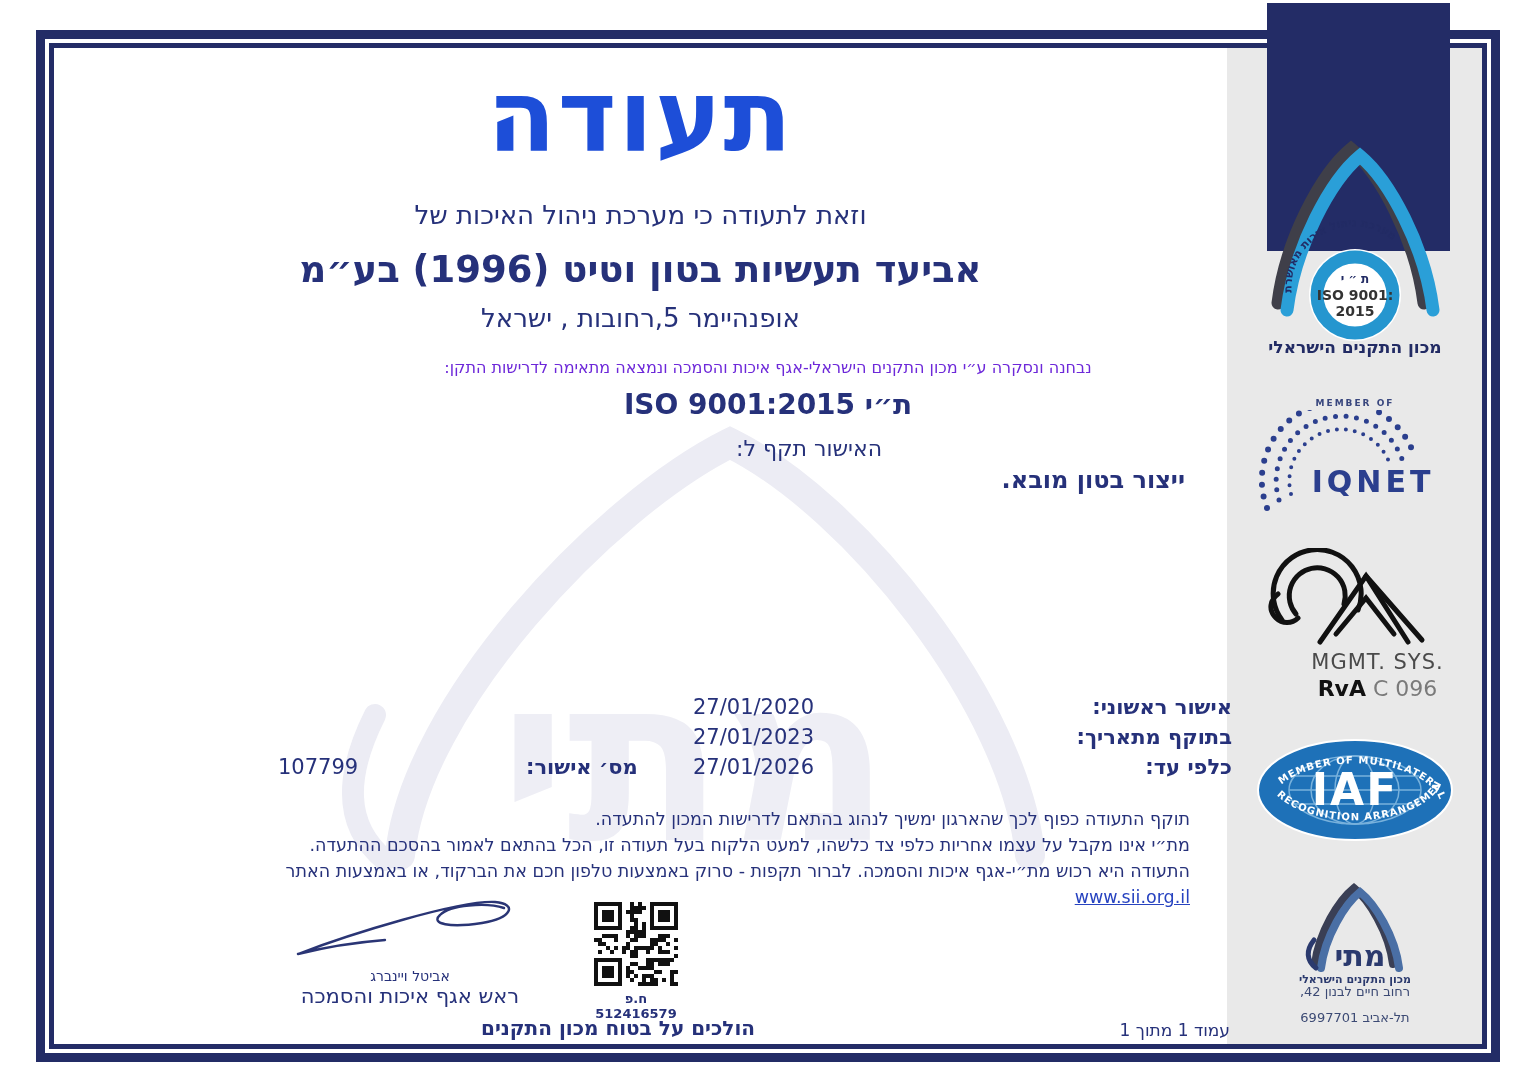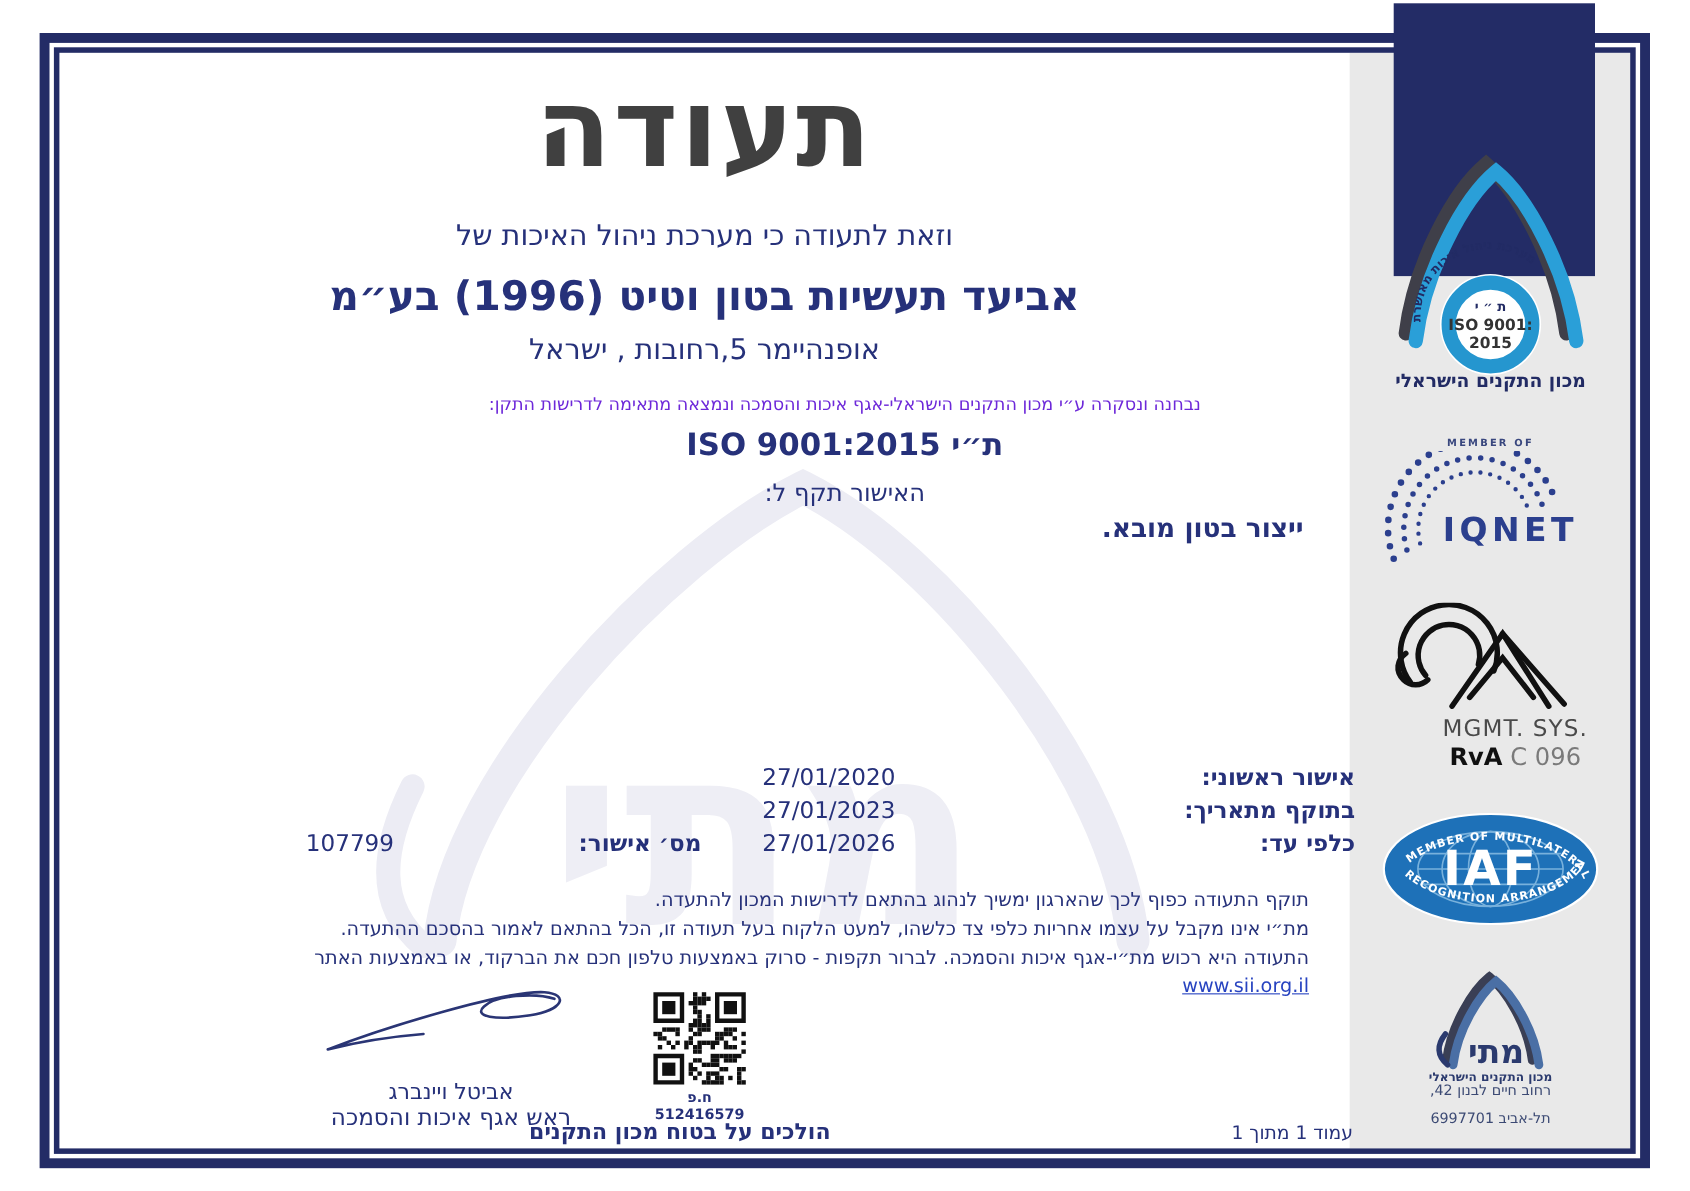--- a/index.html
+++ b/index.html
@@ -15,40 +15,40 @@
   .sidebar { position:absolute; left:1227px; top:48px; width:255px; height:996px; background:#e9e9e9; z-index:1; }
   .ribbon { position:absolute; left:1267px; top:3px; width:183px; height:248px; background:#232c66; z-index:3; }
 
   .abs { position:absolute; }
   .z4 { z-index:4; }
 
   
   .center-main { left:54px; width:1173px; text-align:center; z-index:5; }
   .center-wide { left:54px; width:1428px; text-align:center; z-index:5; }
 
-  .cert-title { top:58px; font-size:100px; font-weight:bold; color:#404040; letter-spacing:2px; }
+  .cert-title { top:58px; font-size:100px; font-weight:bold; color:#1d4ed8; letter-spacing:2px; }
   .cert-subtitle { top:200px; font-size:26px; color:#26317a; }
   .cert-company { top:248px; font-size:37px; font-weight:bold; color:#26317a; }
   .cert-address { top:303px; font-size:26px; color:#26317a; }
   .cert-exam { top:358px; font-size:16px; color:#6d28d9; }
   .cert-standard { top:388px; font-size:28px; font-weight:bold; color:#26317a; }
-  .cert-scopelabel { top:436px; font-size:22px; color:#26317a; }
+  .cert-scopelabel { top:436px; font-size:22px; color:#26317a;margin-left:41px; }
   .cert-scope { top:466px; right:351px; font-size:24px; font-weight:bold; color:#26317a; text-align:right; z-index:5; }
 
   .date-row { position:absolute; left:54px; width:1178px; height:30px; z-index:5; font-size:21px; color:#26317a; }
   .date-row .lbl { position:absolute; right:0px; font-weight:600; direction:rtl; }
   .date-row .val { position:absolute; left:639px; direction:ltr; }
   .date-row .lbl2 { position:absolute; left:472px; font-weight:600; direction:rtl; }
   .date-row .val2 { position:absolute; left:224px; direction:ltr; }
 
   .terms { top:806px; right:346px; width:950px; text-align:right; direction:rtl; font-size:17.5px; line-height:26px; color:#26317a; z-index:5; }
   .terms a { color:#2743c0; }
 
   .sig-block { position:absolute; text-align:center; color:#26317a; z-index:5; }
-  .sig-name { font-size:20px; margin-top:18px; }
+  .sig-name { font-size:14px; margin-top:6px; }
   .sig-title { font-size:21px; }
   .qr-label { font-size:13px; font-weight:600; color:#26317a; direction:rtl; text-align:center; margin-top:1px; }
 
   .slogan { top:1016px; left:458px; width:320px; text-align:center; font-size:20px; font-weight:bold; color:#26317a; z-index:5; }
   .page-indicator { top:1020px; right:306px; font-size:17px; color:#26317a; direction:rtl; z-index:5; }
 
   
   .sii-caption { top:337px; left:1240px; width:230px; text-align:center; font-size:17px; font-weight:bold; color:#222b64; direction:rtl; z-index:4; }
   .member-of { top:398px; left:1245px; width:220px; text-align:center; font-size:9px; letter-spacing:2px; color:#39477e; font-weight:bold; z-index:4; }
   .rva-text1 { top:650px; left:1290px; width:175px; text-align:center; font-size:21px; color:#4a4a4a; letter-spacing:1px; z-index:4; }

